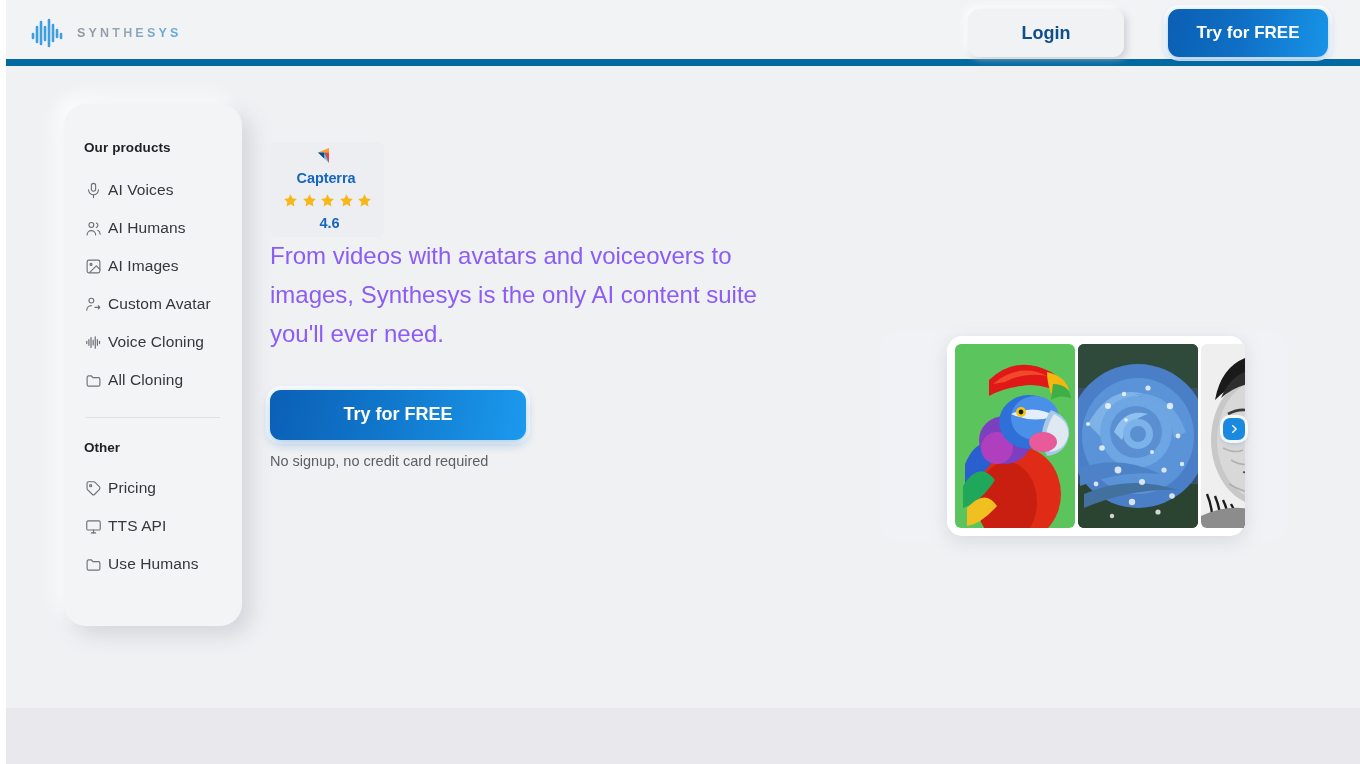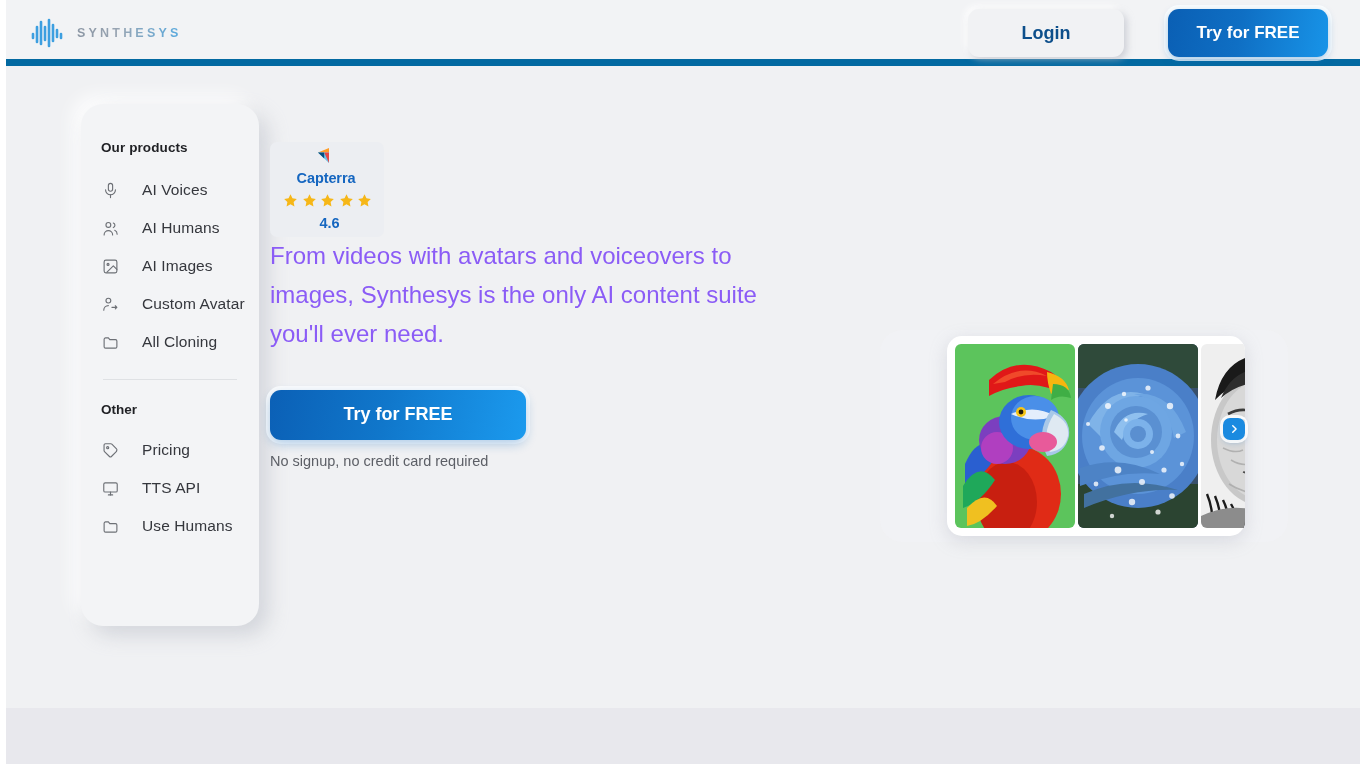--- a/index.html
+++ b/index.html
@@ -50,32 +50,32 @@
     background:linear-gradient(100deg,#0a5fb4 0%,#0f6fc4 45%,#1894e8 100%);
     border:none; cursor:pointer;
     color:#ffffff; font-size:17px; font-weight:700;
     font-family:"Liberation Sans", sans-serif;
     display:flex; align-items:center; justify-content:center;
     box-shadow: 0 3px 9px rgba(20,110,190,.38), 0 0 0 4px rgba(255,255,255,.85);
   }
 
   
   .sidebar {
-    position:absolute; left:81px; top:104px; width:178px; height:522px;
+    position:absolute; left:64px; top:104px; width:178px; height:522px;
     background:#f3f4f6; border-radius:22px;
     box-shadow: 9px 9px 20px rgba(176,180,190,.45), -8px -8px 18px rgba(255,255,255,.9);
     padding:36px 0 0 0;
   }
   .side-head {
     font-size:13.5px; font-weight:700; color:#1f2024;
     margin:0 0 16px 20px; letter-spacing:.1px;
   }
   .side-list { list-style:none; }
   .side-item {
-    display:flex; align-items:center; gap:23px;
+    display:flex; align-items:center; gap:6px;
     height:38px; padding-left:21px; cursor:pointer;
     color:#3a3c42; font-size:15.5px;
   }
   .side-item .ico { width:17px; height:17px; flex:0 0 17px; color:#6d7076; display:block; }
   .side-item .lbl { color:#35373d; font-size:15.5px; letter-spacing:.1px; }
   .side-divider { height:1px; background:#dfe1e4; margin:18px 22px 0 22px; }
   .side-head-2 { font-size:13.5px; font-weight:700; color:#1f2024; margin:22px 16px 14px 20px; }
 
   
   .hero { position:absolute; left:270px; top:142px; width:600px; }
@@ -201,20 +201,32 @@
         </svg>
         <span class="lbl">AI Images</span>
       </li>
       <li class="side-item">
         <svg class="ico" viewBox="0 0 24 24" fill="none" stroke="currentColor" stroke-width="1.6" stroke-linecap="round" stroke-linejoin="round">
           <circle cx="9" cy="6.5" r="3.4"></circle>
             <path d="M2.5 20c0-3.6 2.9-6.5 6.5-6.5"></path>
             <path d="M14 16h7m0 0l-2.2-2.2M21 16l-2.2 2.2"></path>
         </svg>
         <span class="lbl">Custom Avatar</span>
+      </li>
+      <li class="side-item">
+        <svg class="ico" viewBox="0 0 24 24" stroke="currentColor" stroke-width="1.7" stroke-linecap="round">
+          <line x1="2.5" y1="10.5" x2="2.5" y2="13.5"></line>
+            <line x1="5.5" y1="8" x2="5.5" y2="16"></line>
+          <line x1="8.5" y1="5" x2="8.5" y2="19"></line>
+            <line x1="11.5" y1="8.5" x2="11.5" y2="15.5"></line>
+          <line x1="14.5" y1="4" x2="14.5" y2="20"></line>
+            <line x1="17.5" y1="8" x2="17.5" y2="16"></line>
+          <line x1="20.5" y1="10.5" x2="20.5" y2="13.5"></line>
+        </svg>
+        <span class="lbl">Voice Cloning</span>
       </li>
       <li class="side-item">
         <svg class="ico" viewBox="0 0 24 24" fill="none" stroke="currentColor" stroke-width="1.6" stroke-linecap="round" stroke-linejoin="round">
           <path d="M3 7.5a2 2 0 0 1 2-2h4l2 2.5h8a2 2 0 0 1 2 2v8a2 2 0 0 1-2 2H5a2 2 0 0 1-2-2z"></path>
         </svg>
         <span class="lbl">All Cloning</span>
       </li>
     </ul>
 
     <div class="side-divider"></div>

